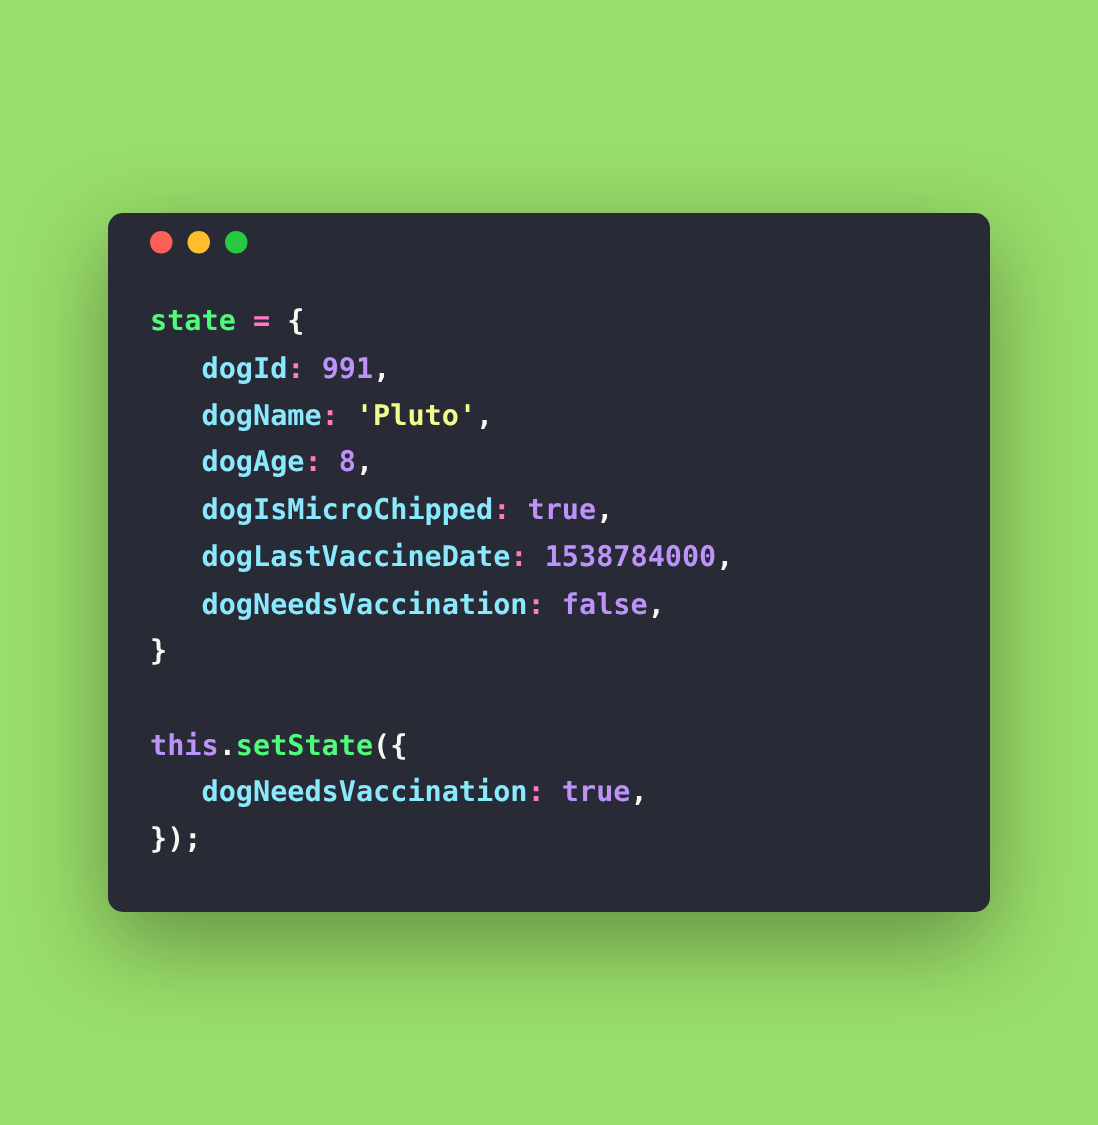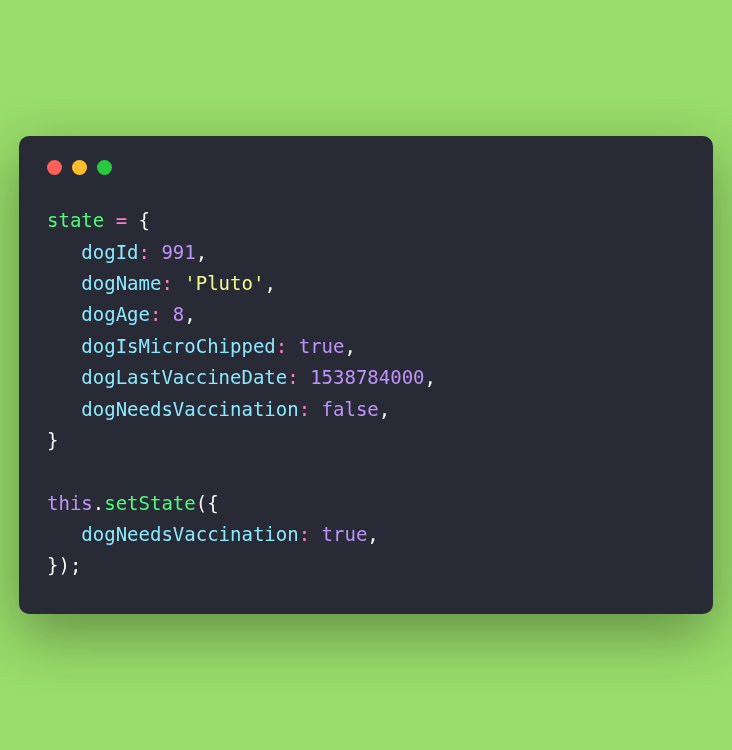--- a/index.html
+++ b/index.html
@@ -14,23 +14,24 @@
       background: #99dd6a;
       display: flex;
       align-items: center;
       justify-content: center;
       font-family: 'SF Mono', 'Monaco', 'Menlo', 'Consolas', monospace;
     }
     
     .window {
       background: #282a36;
       border-radius: 10px;
-      width: 694px;
+      width: 588px;
       box-shadow: 0 20px 60px rgba(0, 0, 0, 0.35);
-      padding: 24px 28px 32px 28px;
+      padding: 12px 28px 32px 28px;
+      font-weight: bold;
     }
     
     .title-bar {
       display: flex;
       gap: 10px;
       margin-bottom: 30px;
     }
     
     .traffic-light {
       width: 15px;

